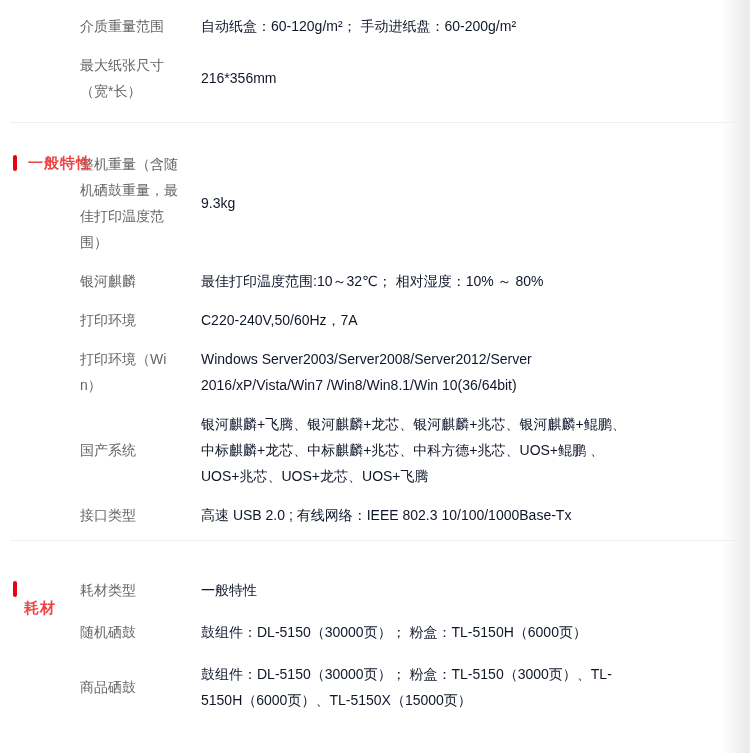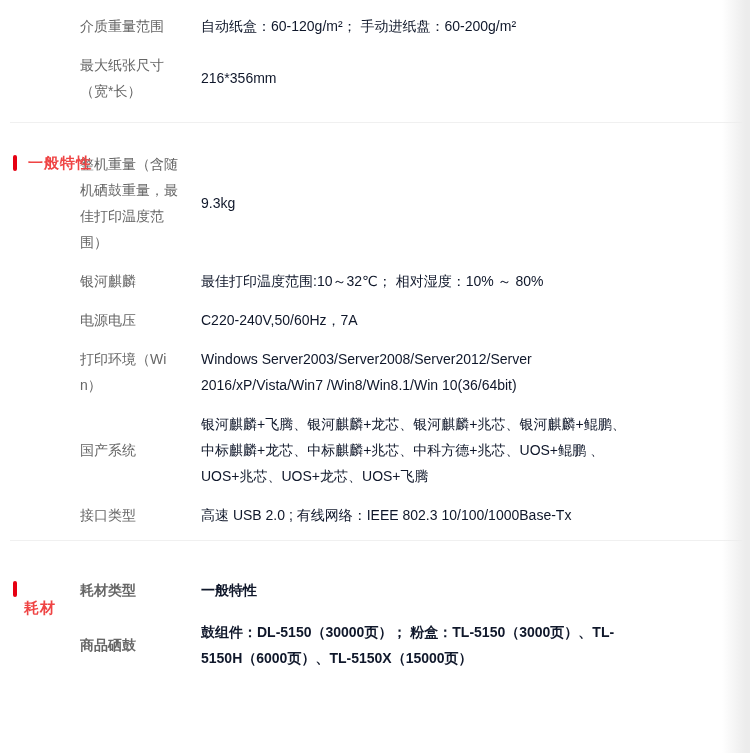--- a/index.html
+++ b/index.html
@@ -64,21 +64,21 @@
     margin-left: 11px;
     line-height: 22px;
     letter-spacing: 1px;
   }
   .spec-row {
     display: flex;
     align-items: center;
     margin-bottom: 13px;
     font-size: 14px;
   }
-  .sec3 .spec-row { margin-bottom: 16px; font-weight: bold; }
+  .sec3 .spec-row { margin-bottom: 16px; }
   .spec-row:last-child { margin-bottom: 0; }
   .spec-label {
     flex: none;
     width: 106px;
     line-height: 26px;
     color: #666;
     word-break: break-all;
     line-break: strict;
   }
   .spec-value {
@@ -113,21 +113,21 @@
     </div>
     <div class="spec-row">
       <div class="spec-label">整机重量（含随机硒鼓重量，最佳打印温度范围）</div>
       <div class="spec-value">9.3kg</div>
     </div>
     <div class="spec-row">
       <div class="spec-label">银河麒麟</div>
       <div class="spec-value">最佳打印温度范围:10～32℃； 相对湿度：10% ～ 80%</div>
     </div>
     <div class="spec-row">
-      <div class="spec-label">电源电压</div>
+      <div class="spec-label">打印环境</div>
       <div class="spec-value">C220-240V,50/60Hz，7A</div>
     </div>
     <div class="spec-row">
       <div class="spec-label">打印环境（Win）</div>
       <div class="spec-value">Windows Server2003/Server2008/Server2012/Server 2016/xP/Vista/Win7 /Win8/Win8.1/Win 10(36/64bit)</div>
     </div>
     <div class="spec-row">
       <div class="spec-label">国产系统</div>
       <div class="spec-value">银河麒麟+飞腾、银河麒麟+龙芯、银河麒麟+兆芯、银河麒麟+鲲鹏、中标麒麟+龙芯、中标麒麟+兆芯、中科方德+兆芯、UOS+鲲鹏 、UOS+兆芯、UOS+龙芯、UOS+飞腾</div>
     </div>
@@ -142,19 +142,23 @@
   <section class="spec-section sec3">
     <div class="section-head">
       <span class="section-marker"></span>
       <h2 class="section-title">耗材</h2>
     </div>
     <div class="spec-row">
       <div class="spec-label">耗材类型</div>
       <div class="spec-value">一般特性</div>
     </div>
     <div class="spec-row">
+      <div class="spec-label">随机硒鼓</div>
+      <div class="spec-value">鼓组件：DL-5150（30000页）； 粉盒：TL-5150H（6000页）</div>
+    </div>
+    <div class="spec-row">
       <div class="spec-label">商品硒鼓</div>
       <div class="spec-value">鼓组件：DL-5150（30000页）； 粉盒：TL-5150（3000页）、TL-5150H（6000页）、TL-5150X（15000页）</div>
     </div>
   </section>
 
   <div class="right-edge"></div>
 </div>
 
 </body></html>

